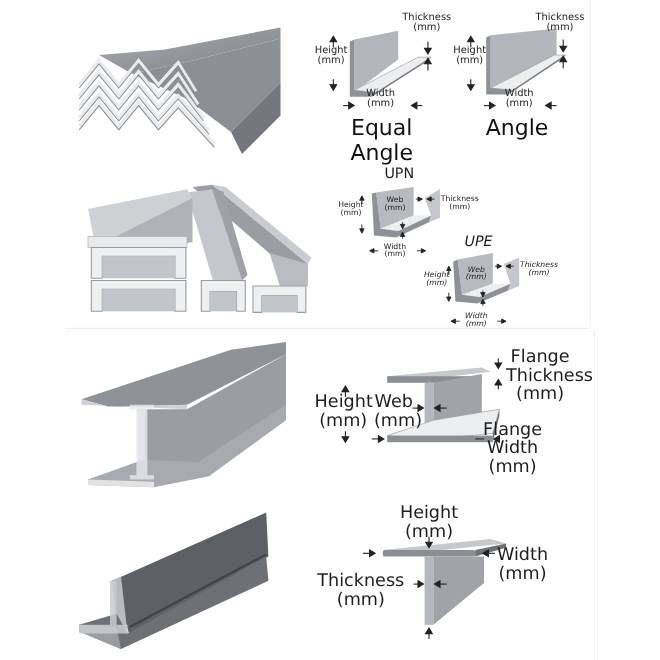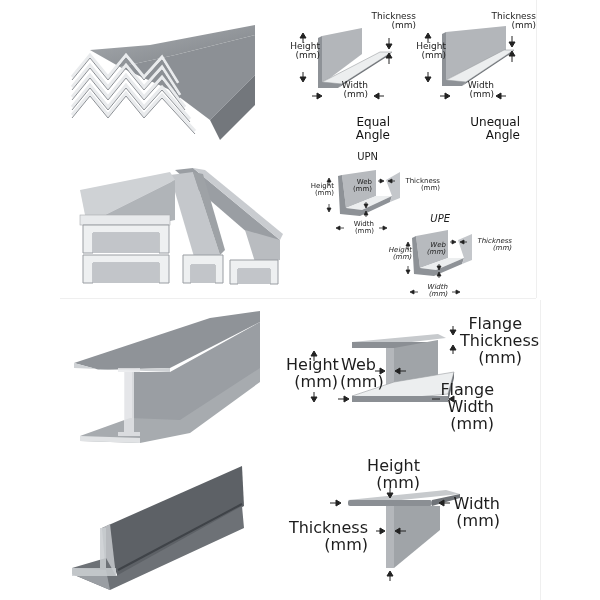--- a/index.html
+++ b/index.html
@@ -2,26 +2,26 @@
 <html><head>
   <meta charset="utf-8">
   <style>
     html, body { margin: 0; padding: 0; background: #ffffff; }
     body { width: 600px; height: 600px; position: relative; overflow: hidden;
            font-family: "DejaVu Sans", "Liberation Sans", sans-serif; color: #1a1a1a; }
     .panel { position: absolute; }
     .divider-h { position: absolute; height: 1px; background: #efefef; }
     .divider-v { position: absolute; width: 1px; background: #efefef; }
     svg { position: absolute; overflow: visible; }
-    .lbl { position: absolute; text-align: right; line-height: 1.05; white-space: nowrap; color: #1d1d1d; }
+    .lbl { position: absolute; text-align: center; line-height: 1.05; white-space: nowrap; color: #1d1d1d; }
     .s9 { font-size: 9px; }
     .s7 { font-size: 7px; }
     .s12 { font-size: 16px; }
-    .big { font-size: 12px; line-height: 1.1; color: #111; margin-top: 11px; }
-    .small-title { font-size: 10px; }
+    .big { font-size: 20px; line-height: 1.1; color: #111; }
+    .small-title { font-size: 13px; }
   </style>
 </head>
 <body>
 
 <div class="divider-h" style="left:60px;top:298px;width:476px;"></div>
 <div class="divider-v" style="left:536px;top:0px;height:298px;"></div>
 <div class="divider-v" style="left:540px;top:300px;height:300px;"></div>
 
 <div class="panel" style="left:60px;top:15px;width:200px;height:130px;">
   <svg width="200" height="130" viewBox="0 0 200 130">
@@ -128,21 +128,20 @@
   </div>
   <div class="lbl s9" style="left:74px;top:4px;width:54px;">
     <div>Thickness</div>
       <div>(mm)</div>
   </div>
   <div class="lbl s9" style="left:42px;top:73px;width:44px;">
     <div>Width</div>
       <div>(mm)</div>
   </div>
   <div class="lbl big" style="left:12px;top:97px;width:100px;">
-    <div>Unequal</div>
       <div>Angle</div>
   </div>
 </div>
 
 <div class="panel" style="left:75px;top:160px;width:210px;height:125px;">
   <svg width="210" height="125" viewBox="0 0 210 125">
 
     <polygon points="100,10 118,8 205,80 195,92" fill="#9a9ea3"></polygon>
     <polygon points="118,8 130,10 208,74 205,80" fill="#c9ccd0"></polygon>
     <polygon points="170,70 205,80 205,100 180,102" fill="#b9bcc0"></polygon>

